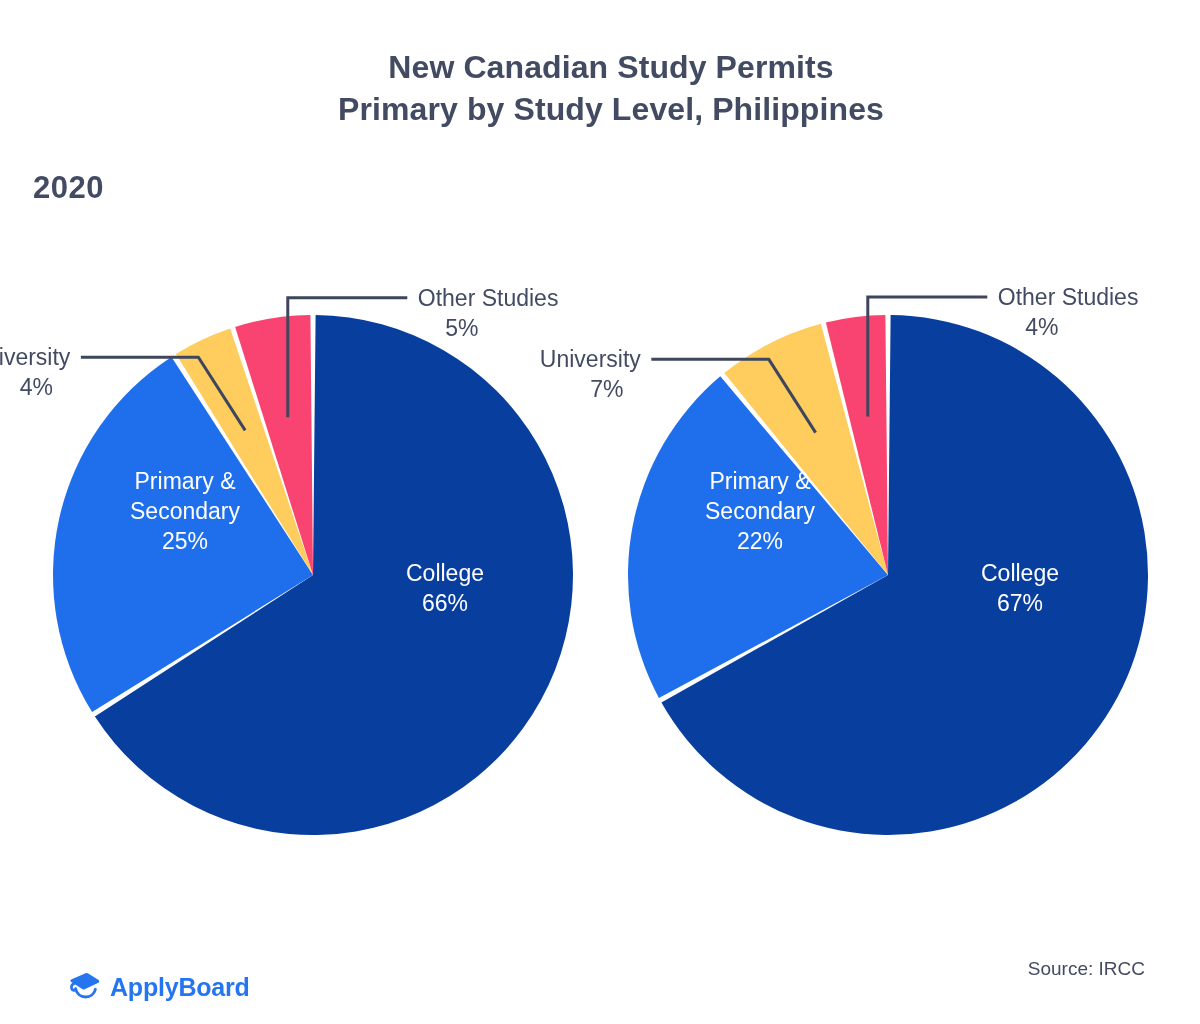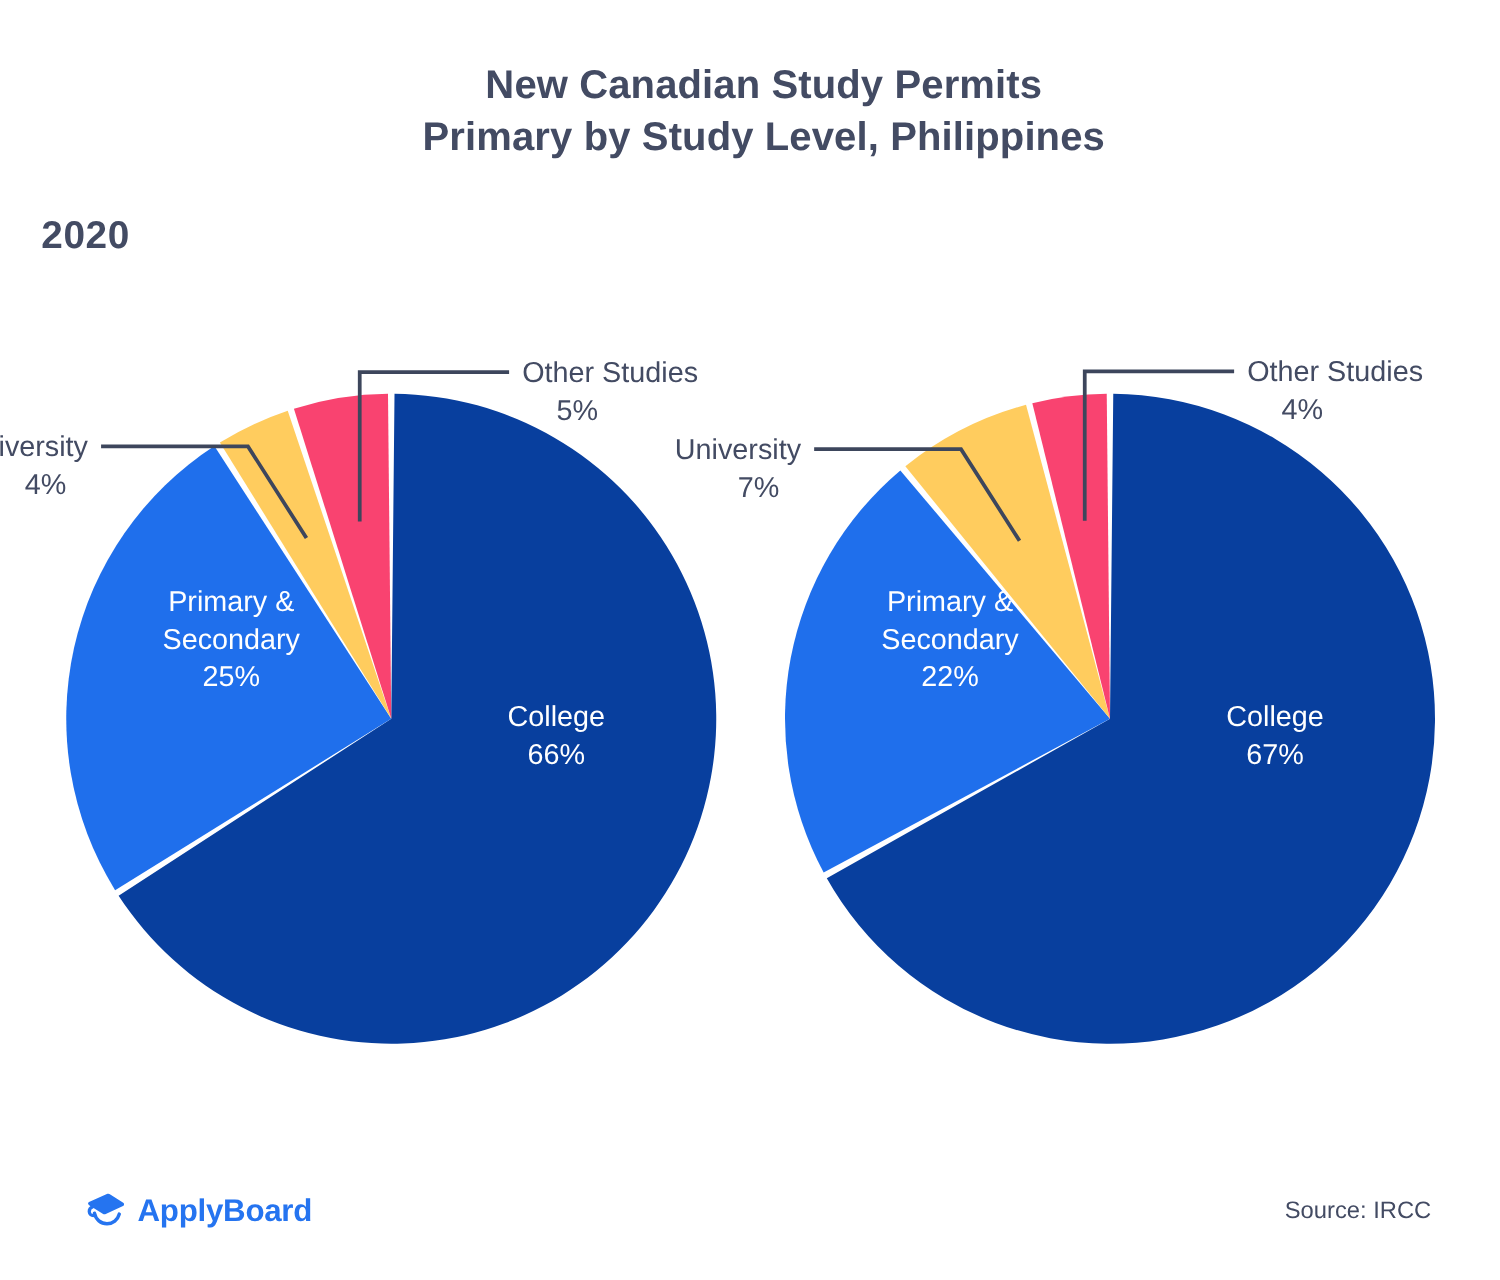--- a/index.html
+++ b/index.html
@@ -86,21 +86,21 @@
   .footer {
     position: absolute;
     left: 0;
     bottom: 0;
     width: 1200px;
     height: 90px;
   }
   .brand {
     position: absolute;
     left: 68px;
-    top: 18px;
+    top: 36px;
     display: flex;
     align-items: center;
     gap: 8px;
   }
   .brand-name {
     font-size: 25px;
     font-weight: bold;
     color: #2574F0;
     letter-spacing: -0.2px;
   }

